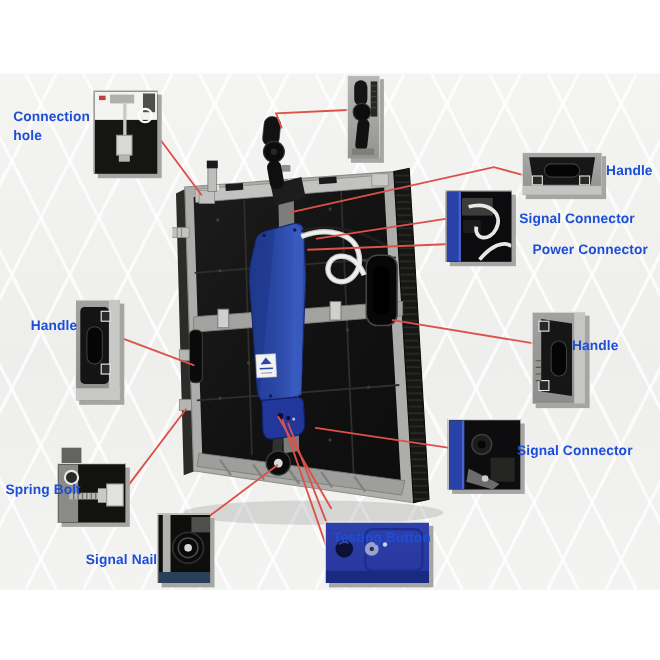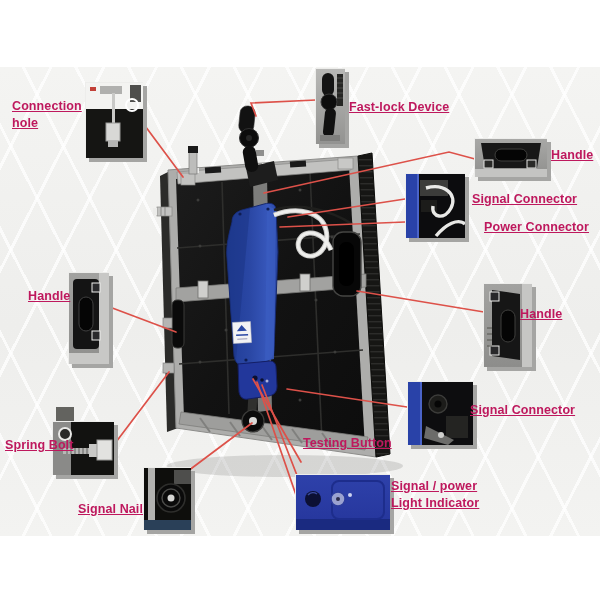--- a/index.html
+++ b/index.html
@@ -11,22 +11,22 @@
   .photo-bg{
     position:absolute;left:0;top:67px;width:600px;height:469px;
     background-color:#f1f1ef;
     background-image:
       repeating-linear-gradient(63deg, transparent 0, transparent 44px, rgba(255,255,255,.75) 44px, rgba(255,255,255,.75) 47px),
       repeating-linear-gradient(117deg, transparent 0, transparent 44px, rgba(255,255,255,.75) 44px, rgba(255,255,255,.75) 47px),
       linear-gradient(180deg,#f4f4f2,#eeeeec 55%,#f3f3f1);
   }
   .scene{position:absolute;left:0;top:0;width:600px;height:600px;}
   .label{
-    position:absolute;color:#be185d;font-size:12.5px;font-weight:700;
-    line-height:17px;white-space:nowrap;letter-spacing:.1px;text-decoration:underline;
+    position:absolute;color:#1d4ed8;font-size:12.5px;font-weight:700;
+    line-height:17px;white-space:nowrap;letter-spacing:.1px;
   }
   .inset{
     position:absolute;overflow:hidden;
     box-shadow:4px 4px 0 0 #a5a5a3;
     border-top:1px solid #ededeb;border-left:1px solid #ededeb;
   }
   .inset svg{display:block;width:100%;height:100%;}
 </style>
 </head>
 <body>
@@ -333,28 +333,23 @@
       <circle cx="42" cy="24" r="7" fill="#9aa2d0" stroke="#2c3c9c" stroke-width="1.5"></circle>
       <circle cx="42" cy="24" r="2" fill="#2c2c4c"></circle>
       <circle cx="54" cy="20" r="2" fill="#cdd3f0"></circle>
     </svg>
   </div>
 
   <div class="label" style="left:12px;top:98px;">
     <span>Connection</span><br>
     <span>hole</span>
   </div>
-  <div class="label" style="left:349px;top:99px;">Fast-lock Device</div>
   <div class="label" style="left:551px;top:147px;">Handle</div>
   <div class="label" style="left:472px;top:191px;">Signal Connector</div>
   <div class="label" style="left:472px;top:219px;padding-left:12px;">Power Connector</div>
   <div class="label" style="left:520px;top:306px;">Handle</div>
   <div class="label" style="left:470px;top:402px;">Signal Connector</div>
   <div class="label" style="left:28px;top:288px;">Handle</div>
   <div class="label" style="left:5px;top:437px;text-align:center;">Spring Bolt</div>
   <div class="label" style="left:78px;top:501px;">Signal Nail</div>
-  <div class="label" style="left:303px;top:435px;text-align:right;">Testing Button</div>
-  <div class="label" style="left:391px;top:478px;">
-    <span>Signal / power</span><br>
-    <span>Light Indicator</span>
-  </div>
+  <div class="label" style="left:303px;top:481px;text-align:right;">Testing Button</div>
 
 </div>
 
 </body></html>

